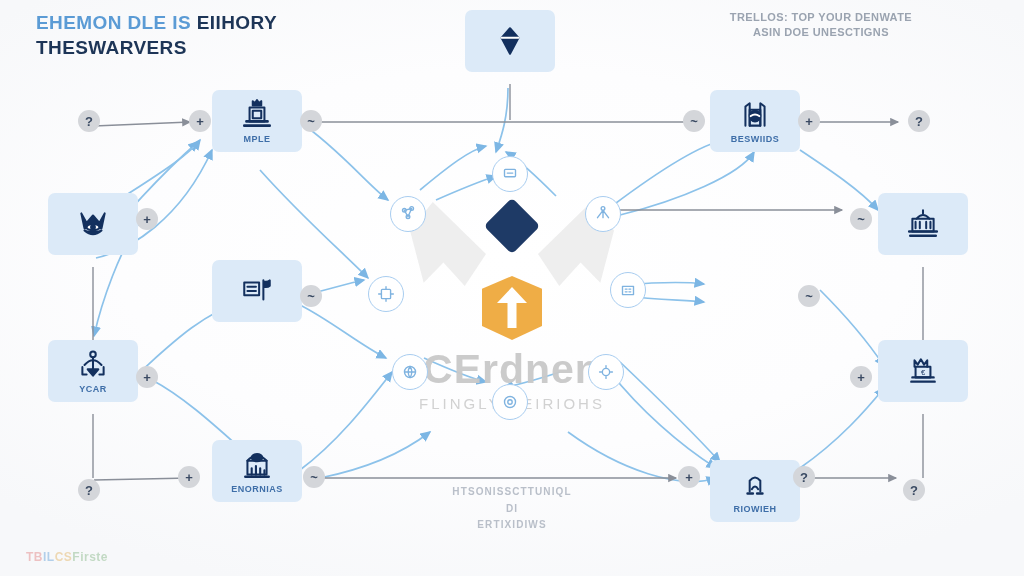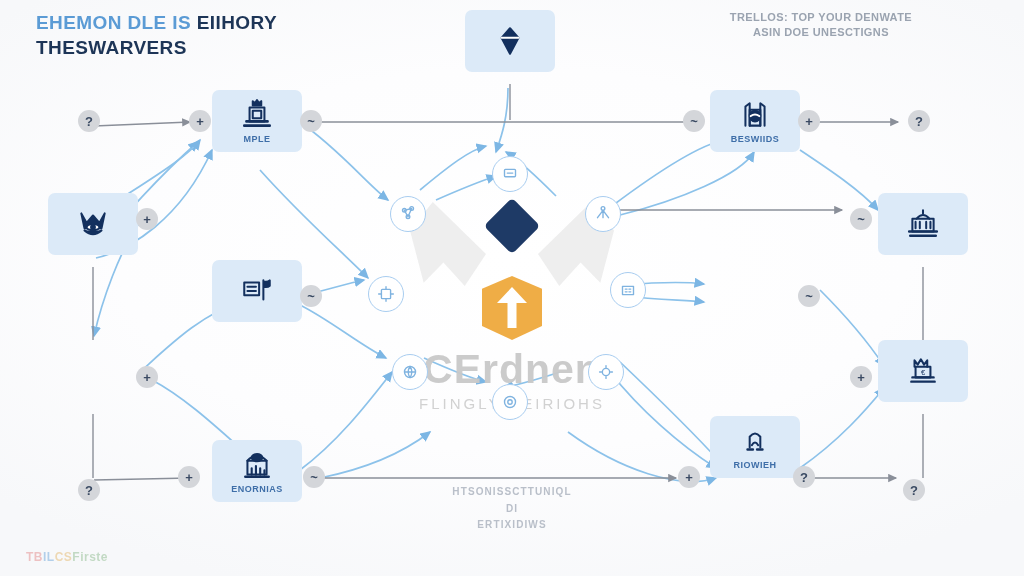--- a/index.html
+++ b/index.html
@@ -358,39 +358,49 @@
           <path d="M3 23 h26 M4 27 h24" stroke-width="2.4"></path>
         </svg></span>
     </div>
     <div class="node halo" style="left: 212px; top: 260px;">
       <span class="glyph"><svg width="34" height="34" viewBox="0 0 32 32" fill="none" stroke="#13305e" stroke-width="1.9" stroke-linecap="round" stroke-linejoin="round">
           <rect x="4" y="8" width="14" height="12"></rect>
           <path d="M7 12 h8 M7 16 h8"></path>
           <path d="M22 6 v18 M22 7 q4 1 6-1 v5 q-2 2-6 1 z" fill="#13305e"></path>
         </svg></span>
     </div>
+    <div class="node halo" style="left: 48px; top: 340px;">
+      <span class="glyph"><svg width="34" height="34" viewBox="0 0 32 32" fill="none" stroke="#13305e" stroke-width="1.9" stroke-linecap="round" stroke-linejoin="round">
+          <circle cx="16" cy="6" r="2.6"></circle>
+          <path d="M16 9 v12"></path>
+          <path d="M8 16 q8-9 16 0"></path>
+          <path d="M11 20 l5 6 5-6 z" fill="#13305e"></path>
+          <path d="M6 18 v7 h4 M26 18 v7 h-4"></path>
+        </svg></span>
+      <span class="nlabel">YCAR</span>
+    </div>
     <div class="node halo" style="left: 878px; top: 340px;">
       <span class="glyph"><svg width="34" height="34" viewBox="0 0 32 32" fill="none" stroke="#13305e" stroke-width="1.9" stroke-linecap="round" stroke-linejoin="round">
           <rect x="9" y="12" width="14" height="10"></rect>
           <path d="M8 12 V6 l3 4 3-5 3 5 3-4 v6"></path>
           <path d="M6 22 h20 M5 26 h22" stroke-width="2.2"></path>
           <text x="16" y="20" font-size="7" fill="#13305e" stroke="none" text-anchor="middle" font-family="Liberation Sans">€</text>
         </svg></span>
     </div>
     <div class="node halo" style="left: 212px; top: 440px;">
       <span class="glyph"><svg width="34" height="34" viewBox="0 0 32 32" fill="none" stroke="#13305e" stroke-width="1.9" stroke-linecap="round" stroke-linejoin="round">
           <path d="M7 12 q9-10 18 0"></path>
           <ellipse cx="16" cy="9" rx="5" ry="3.4" fill="#13305e"></ellipse>
           <rect x="7" y="12" width="18" height="13"></rect>
           <path d="M11 25 v-6 M15 25 v-8 M19 25 v-6 M23 25 v-4" stroke-width="2"></path>
           <path d="M5 27 h22" stroke-width="2.4"></path>
         </svg></span>
       <span class="nlabel">ENORNIAS</span>
     </div>
-    <div class="node halo" style="left: 710px; top: 416px;">
+    <div class="node halo" style="left: 710px; top: 460px;">
       <span class="glyph"><svg width="34" height="34" viewBox="0 0 32 32" fill="none" stroke="#13305e" stroke-width="1.9" stroke-linecap="round" stroke-linejoin="round">
           <path d="M11 22 V12 q5-6 10 0 v10"></path>
           <path d="M13 20 q3-5 6 0"></path>
           <path d="M9 24 h5 M18 24 h5" stroke-width="2.4"></path>
         </svg></span>
       <span class="nlabel">RIOWIEH</span>
     </div>
     <div class="badge" style="left: 78px; top: 110px;">?</div>
     <div class="badge" style="left: 189px; top: 110px;">+</div>
     <div class="badge" style="left: 300px; top: 110px;">~</div>

